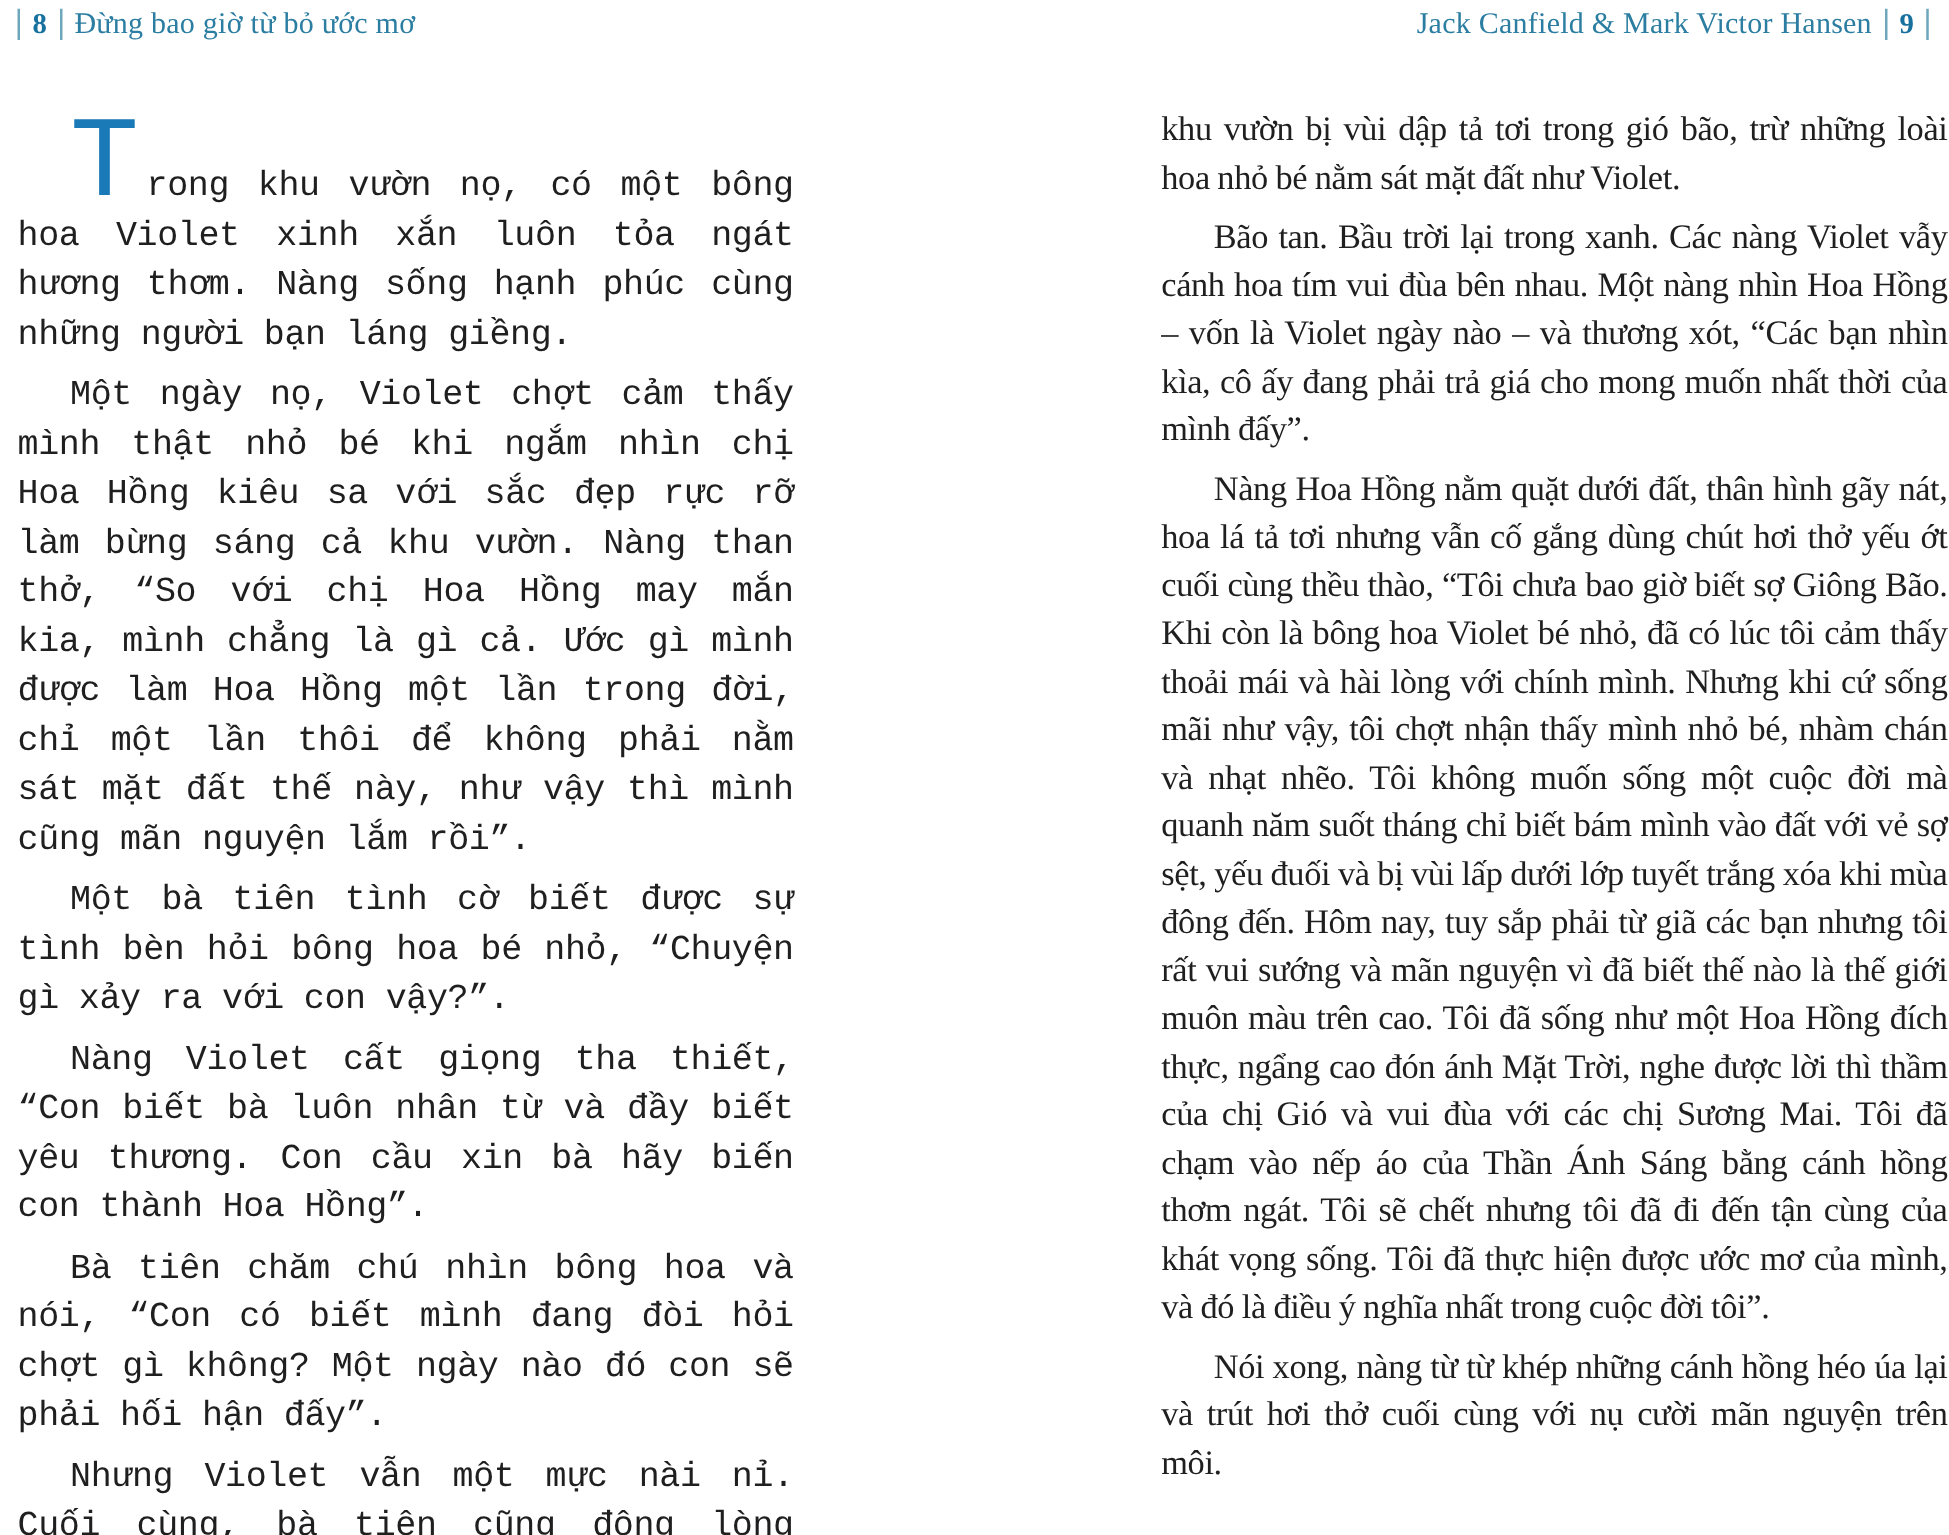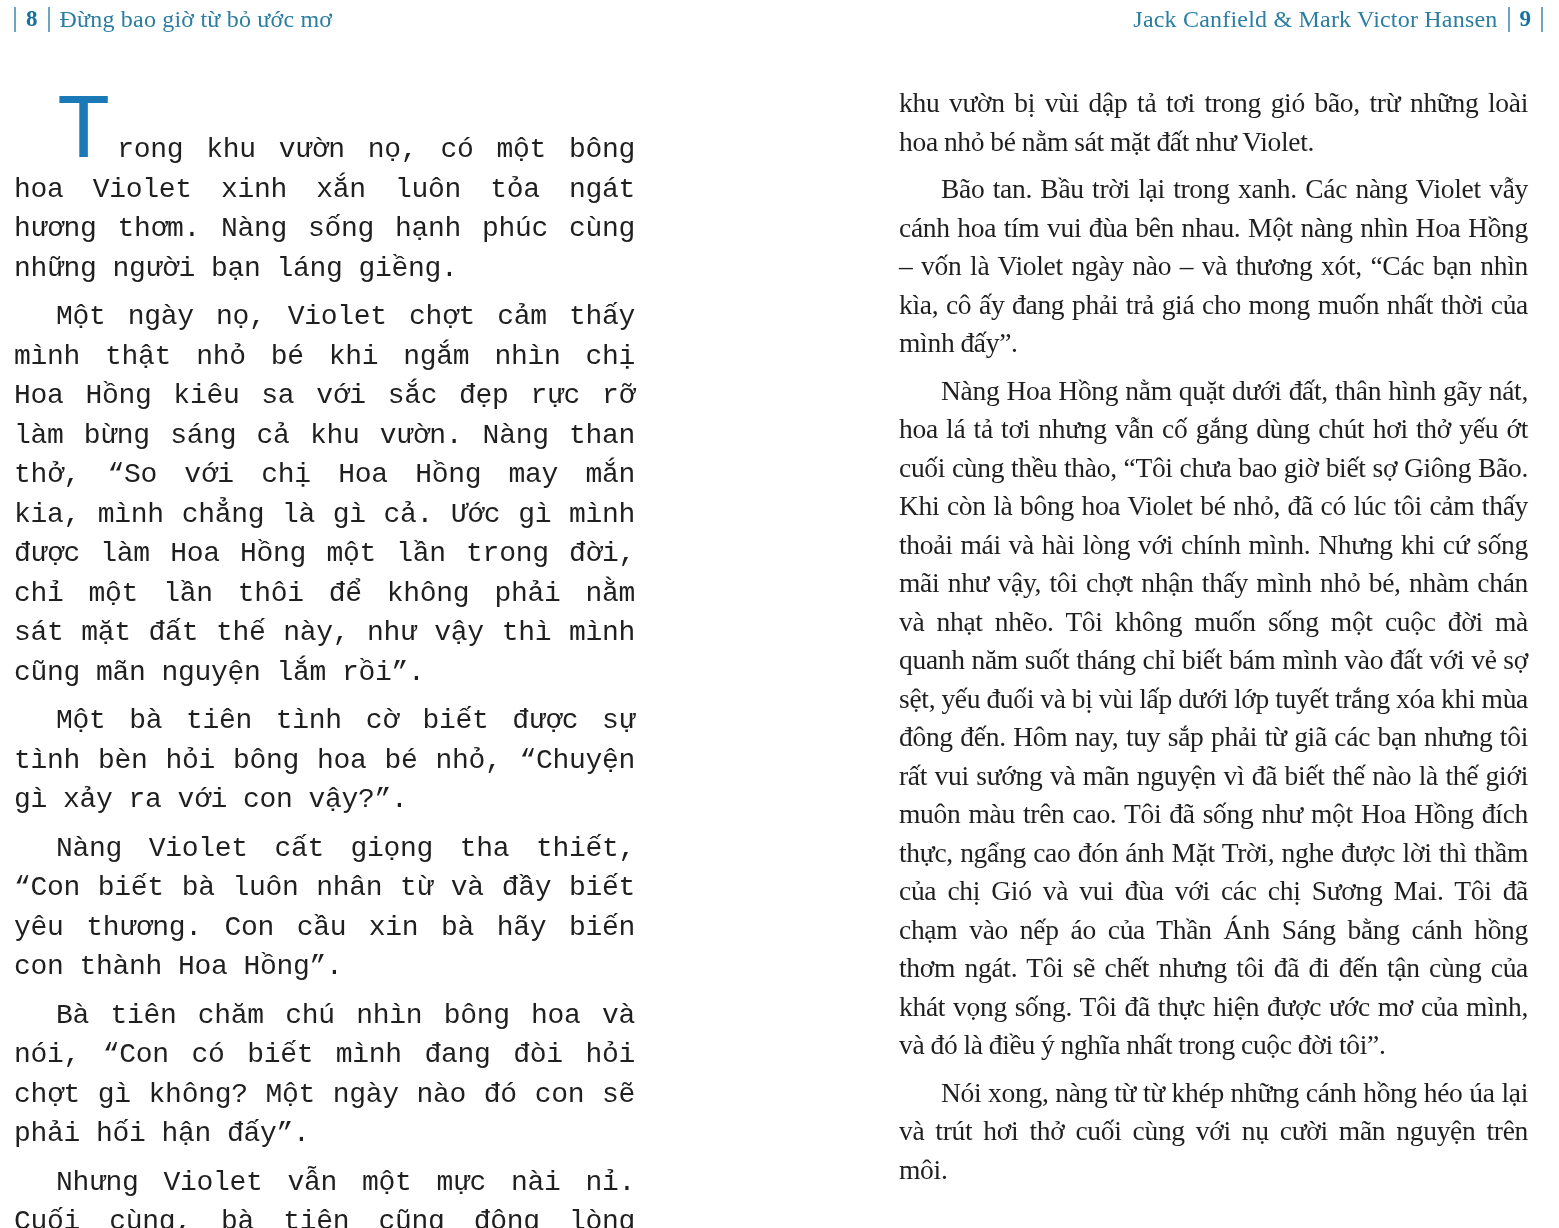--- a/index.html
+++ b/index.html
@@ -34,21 +34,21 @@
   .body-col{
     position:absolute;
     text-align:justify;
     font-size:28px;
     line-height:39.5px;
     color:var(--body);
     letter-spacing:-.3px;
     word-spacing:-.5px;
   }
   .body-left{left:14px;top:100px;width:621px;font-family:Liberation Mono, monospace;}
-  .body-right{left:899px;top:84px;width:629px;line-height:38.5px;font-size:27.5px;}
+  .body-right{left:929px;top:84px;width:629px;line-height:38.5px;font-size:27.5px;}
   .para{margin-bottom:9px;text-indent:42px;}
   .para.opening{padding-top:30px;}
   .body-right .paras .para:first-child{text-indent:0;}
   .initcap{
     font-size:92px;
     line-height:0;
     color:var(--dropcap);
     margin-right:6px;
     letter-spacing:0;
   }

